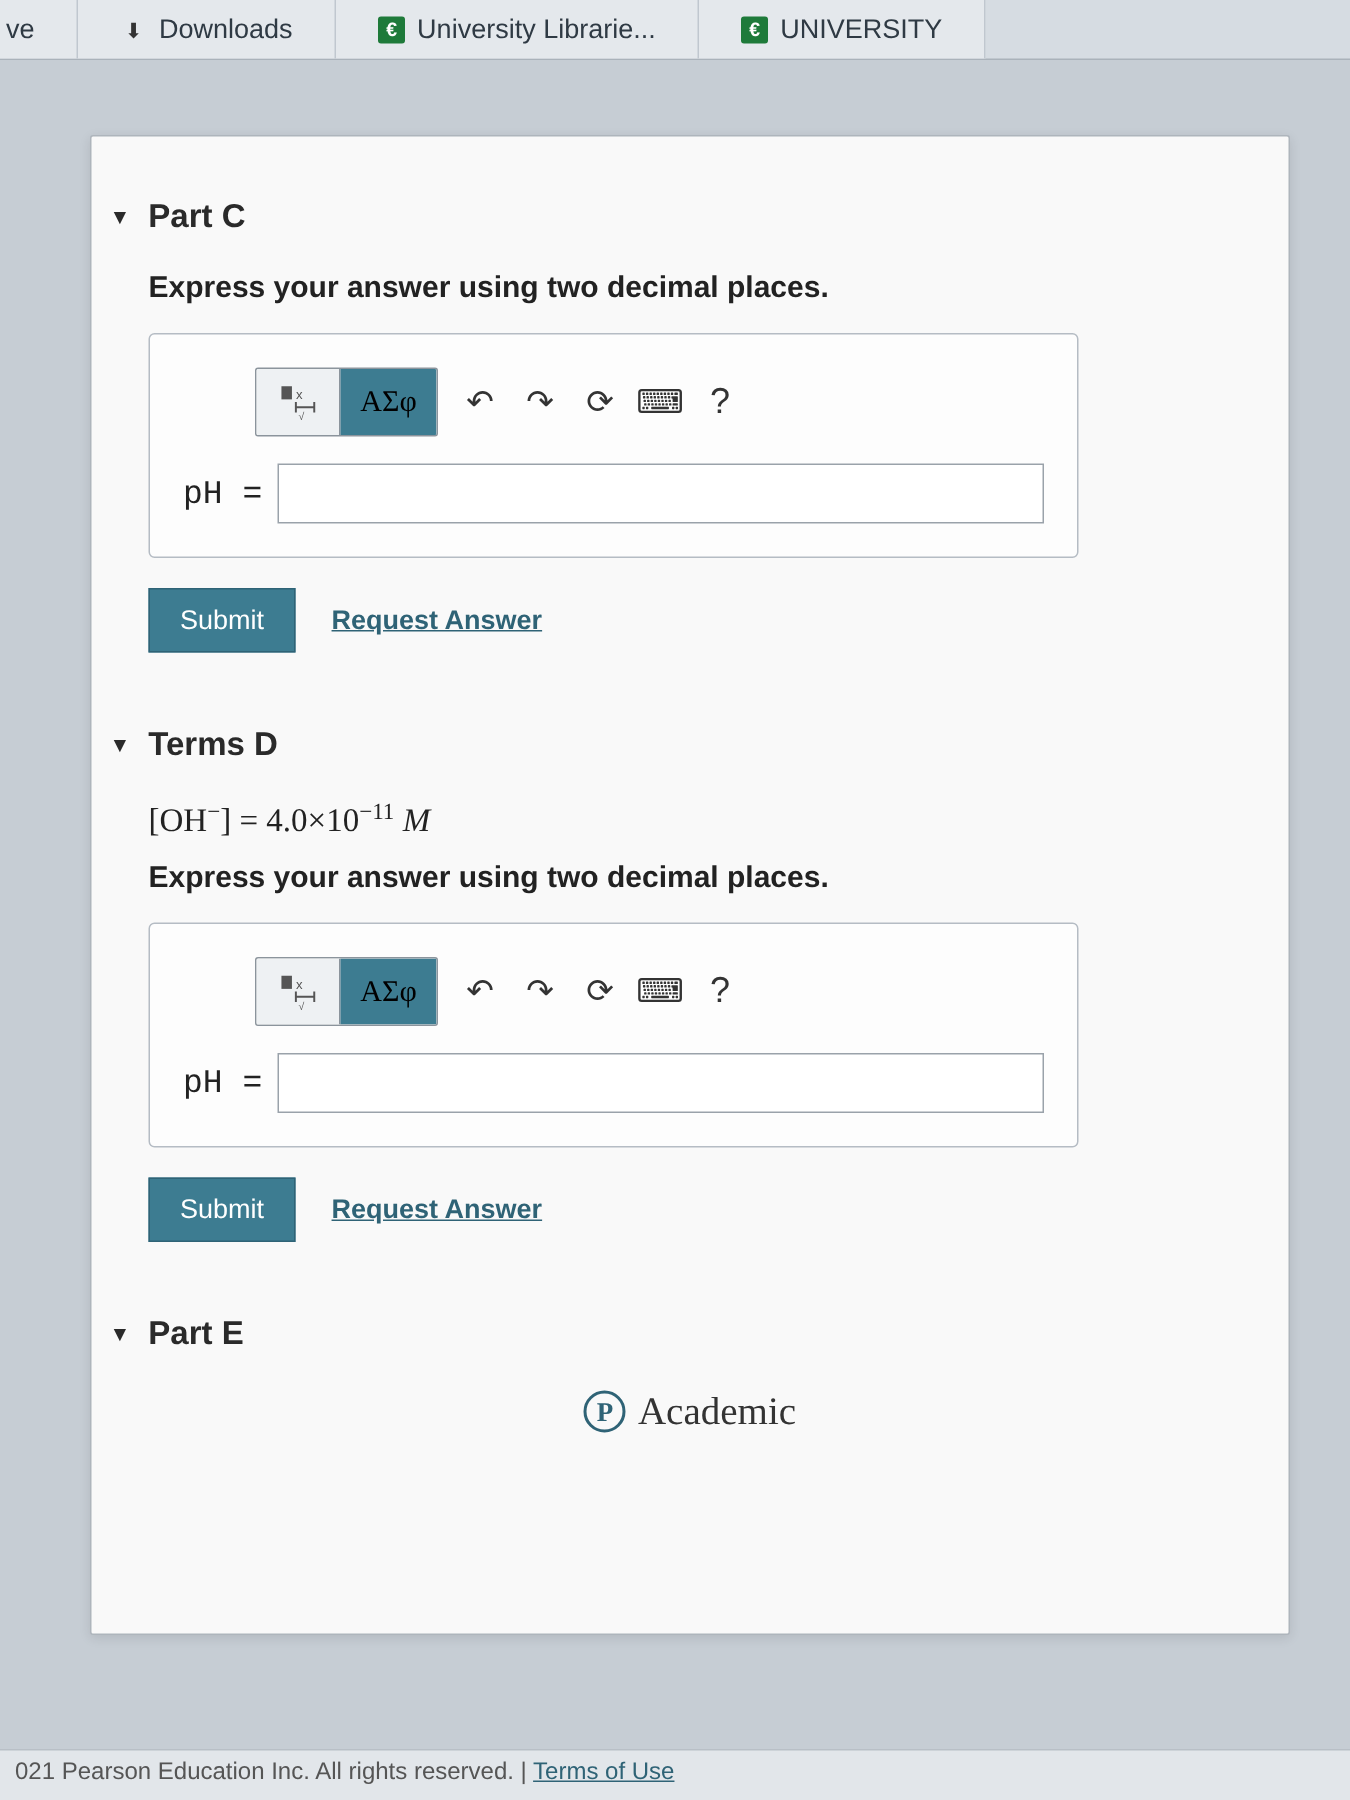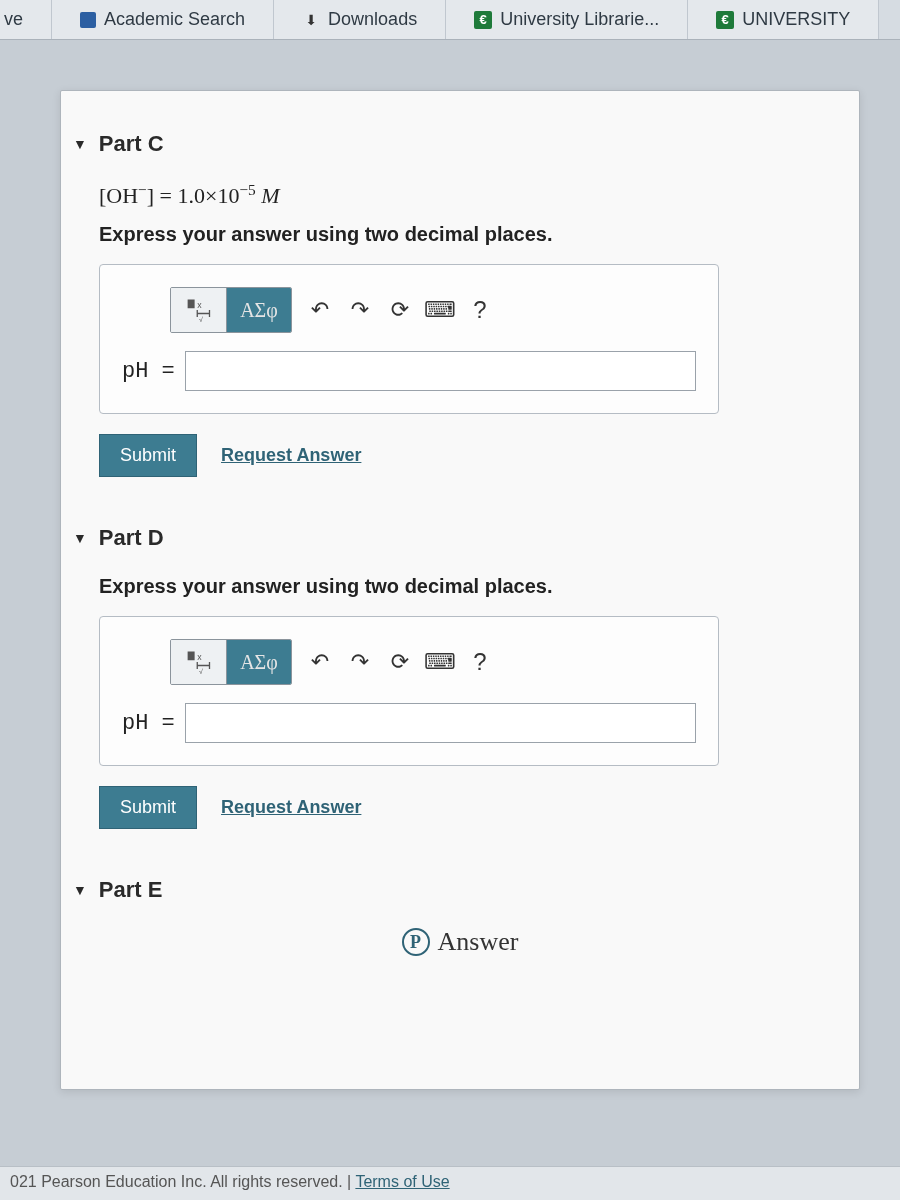--- a/index.html
+++ b/index.html
@@ -123,21 +123,21 @@
     overflow: hidden;
     margin-right: 6px;
   }
   .tb-group .tb-btn { border: none; border-right: 1px solid #8b949c; }
   .tb-group .tb-btn:last-child { border-right: none; }
   .tb-btn.tmpl { width: 56px; }
   .tb-btn.tmpl svg { width: 28px; height: 28px; }
   .tb-btn.greek {
     width: 64px;
     background: #3d7c91;
-    color: #e5e5e5;
+    color: #000000;
     font-family: "Times New Roman", serif;
     font-size: 20px;
   }
   .tb-btn.plain {
     border: none;
     background: transparent;
     min-width: 36px;
     font-size: 22px;
   }
   .tb-btn.help { font-size: 24px; }
@@ -220,47 +220,40 @@
   .footer-strip a { color: #2f6376; text-decoration: underline; }
 </style>
 </head>
 <body>
 
 <div class="tabstrip">
   <div class="tab partial-left">
     <span>ve</span>
   </div>
   <div class="tab">
-    <span class="favicon box-blue"></span>
-    <span>Academic Search</span>
-  </div>
-  <div class="tab">
     <span class="favicon download">⬇</span>
     <span>Downloads</span>
   </div>
   <div class="tab">
     <span class="favicon euro-green">€</span>
     <span>University Librarie...</span>
   </div>
   <div class="tab">
     <span class="favicon euro-green">€</span>
     <span>UNIVERSITY</span>
   </div>
 </div>
 
 <div class="content">
   <div class="page-inner">
 
     <div class="part-block">
       <div class="part-header">
         <span class="chevron">▼</span>
         <span class="title">Part C</span>
-      </div>
-      <div class="formula">
-        [OH<sup>−</sup>] = 1.0×10<sup>−5</sup> <i>M</i>
       </div>
       <div class="instruction">Express your answer using two decimal places.</div>
 
       <div class="answer-box">
         <div class="toolbar">
           <div class="tb-group">
             <button class="tb-btn tmpl">
               <svg viewBox="0 0 32 32">
                 <rect x="3" y="4" width="8" height="10" fill="#555"></rect>
                 <text x="14" y="14" font-size="10" fill="#555">x</text>
@@ -292,21 +285,24 @@
 
       <div class="submit-row">
         <button class="submit-btn">Submit</button>
         <a class="request-link">Request Answer</a>
       </div>
     </div>
 
     <div class="part-block">
       <div class="part-header">
         <span class="chevron">▼</span>
-        <span class="title">Part D</span>
+        <span class="title">Terms D</span>
+      </div>
+      <div class="formula">
+        [OH<sup>−</sup>] = 4.0×10<sup>−11</sup> <i>M</i>
       </div>
       <div class="instruction">Express your answer using two decimal places.</div>
 
       <div class="answer-box">
         <div class="toolbar">
           <div class="tb-group">
             <button class="tb-btn tmpl">
               <svg viewBox="0 0 32 32">
                 <rect x="3" y="4" width="8" height="10" fill="#555"></rect>
                 <text x="14" y="14" font-size="10" fill="#555">x</text>
@@ -344,21 +340,21 @@
 
     <div class="part-block" style="margin-bottom:10px;">
       <div class="part-header">
         <span class="chevron">▼</span>
         <span class="title">Part E</span>
       </div>
     </div>
 
     <div class="pearson-brand">
       <span class="p-icon">P</span>
-      <span>Answer</span>
+      <span>Academic</span>
     </div>
 
   </div>
 </div>
 
 <div class="footer-strip">
   <span>021 Pearson Education Inc. All rights reserved. | </span>
   <a>Terms of Use</a>
 </div>
 

